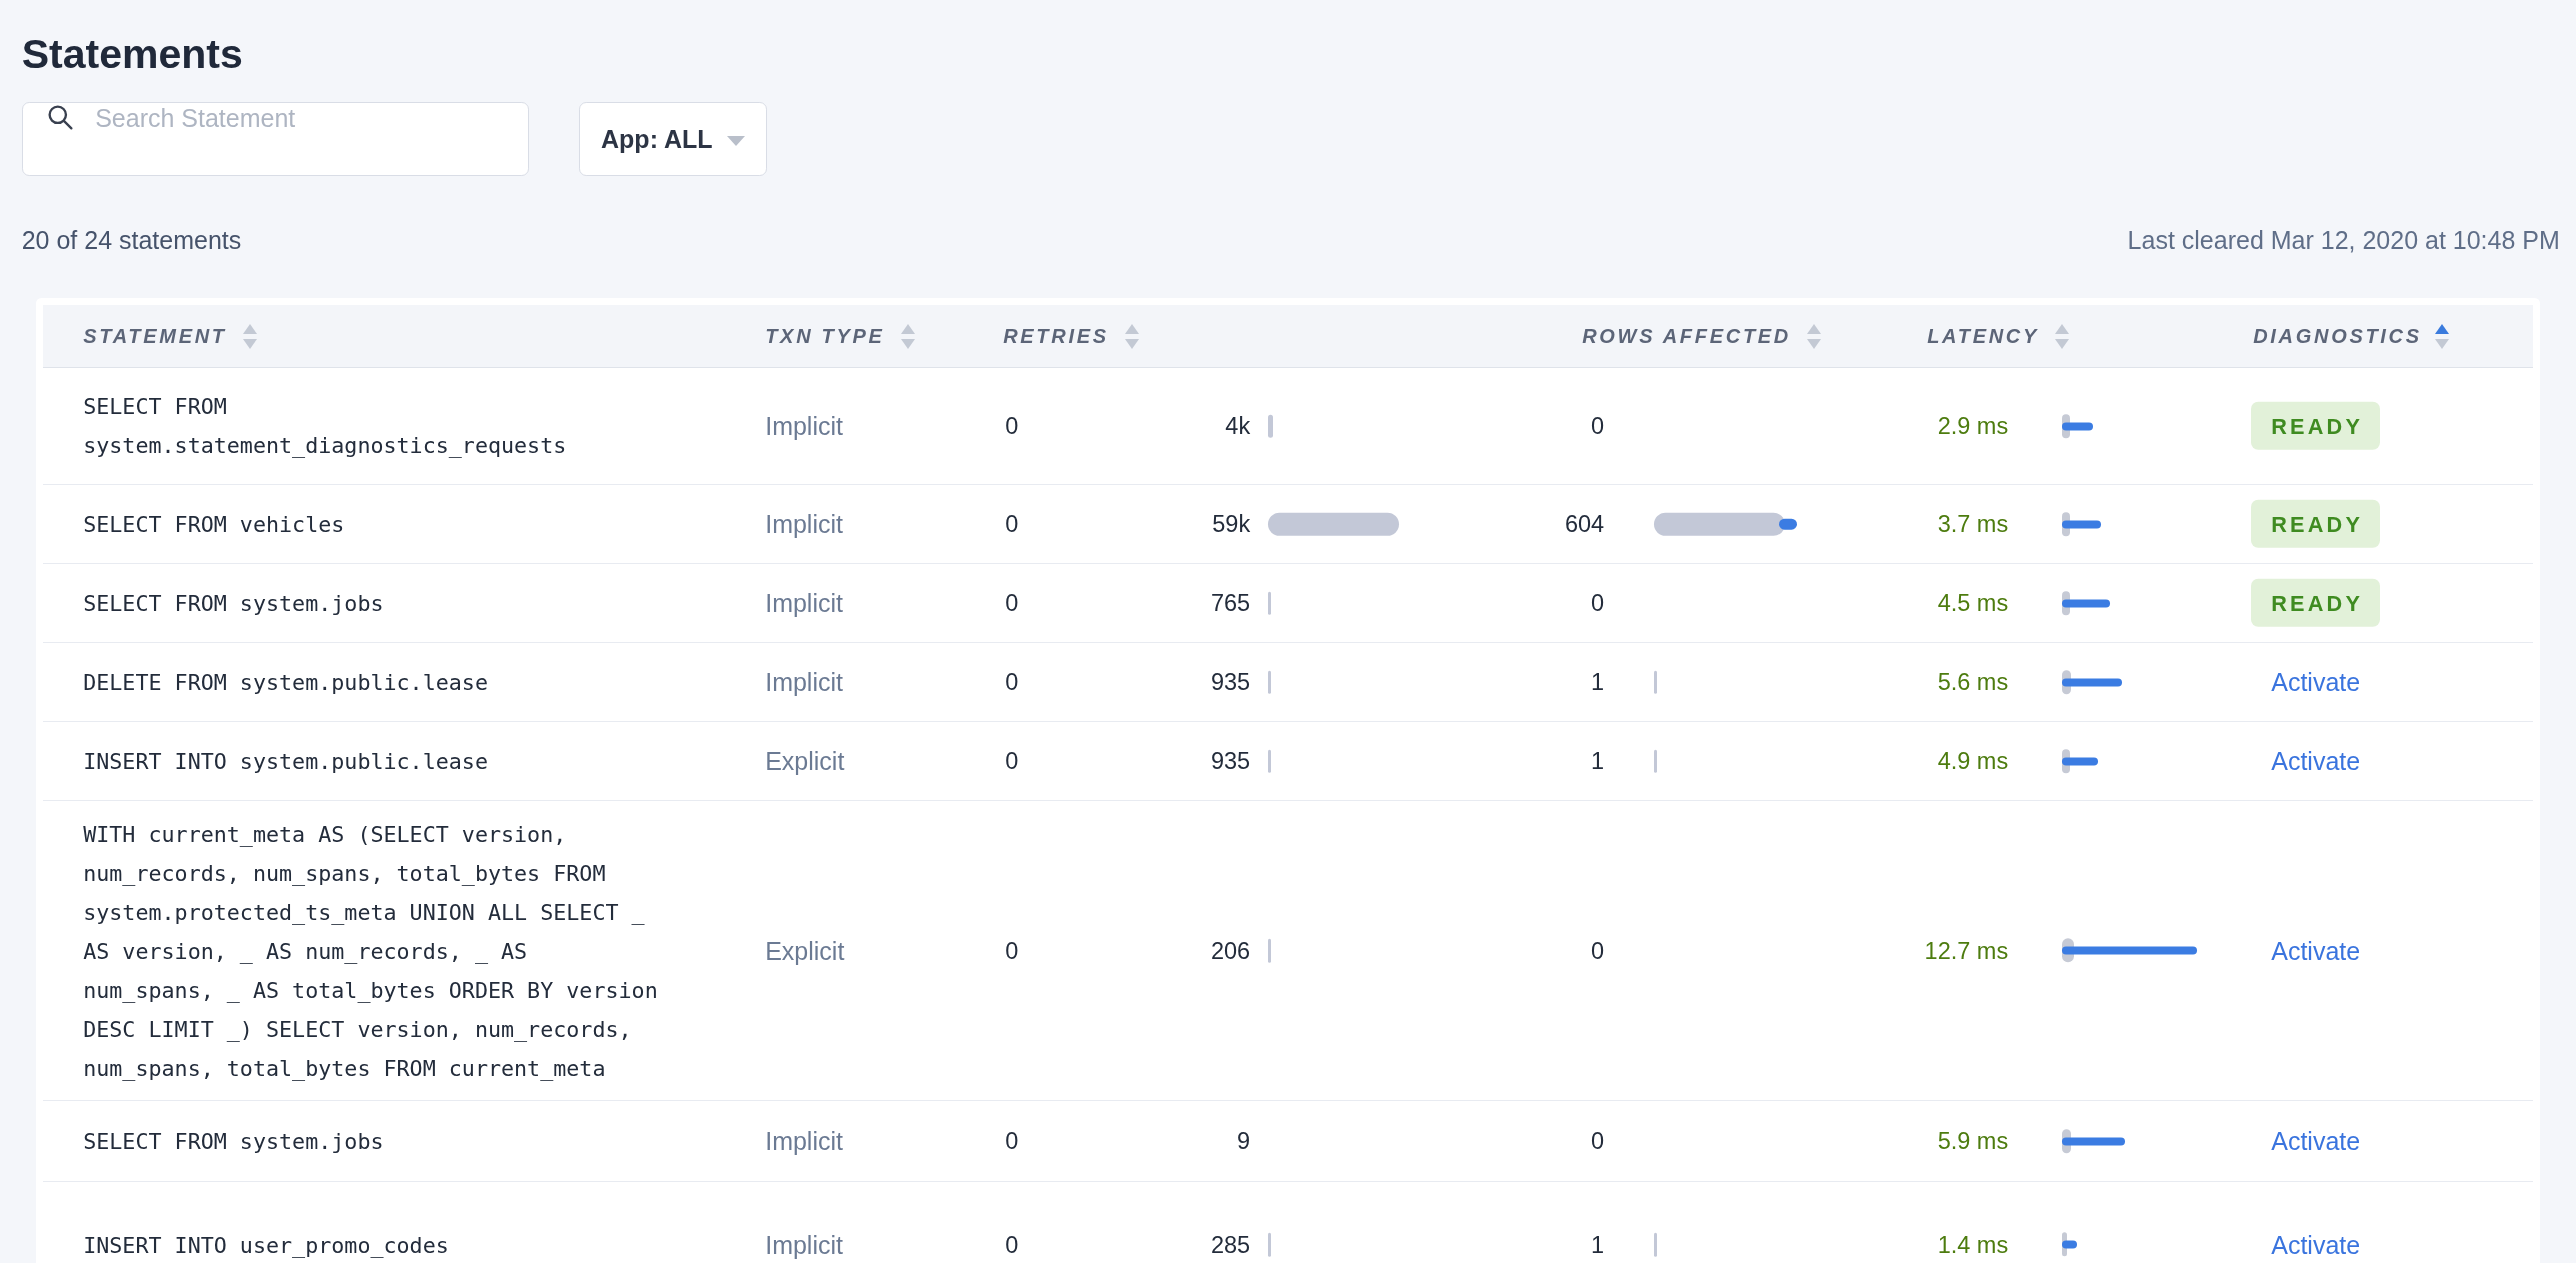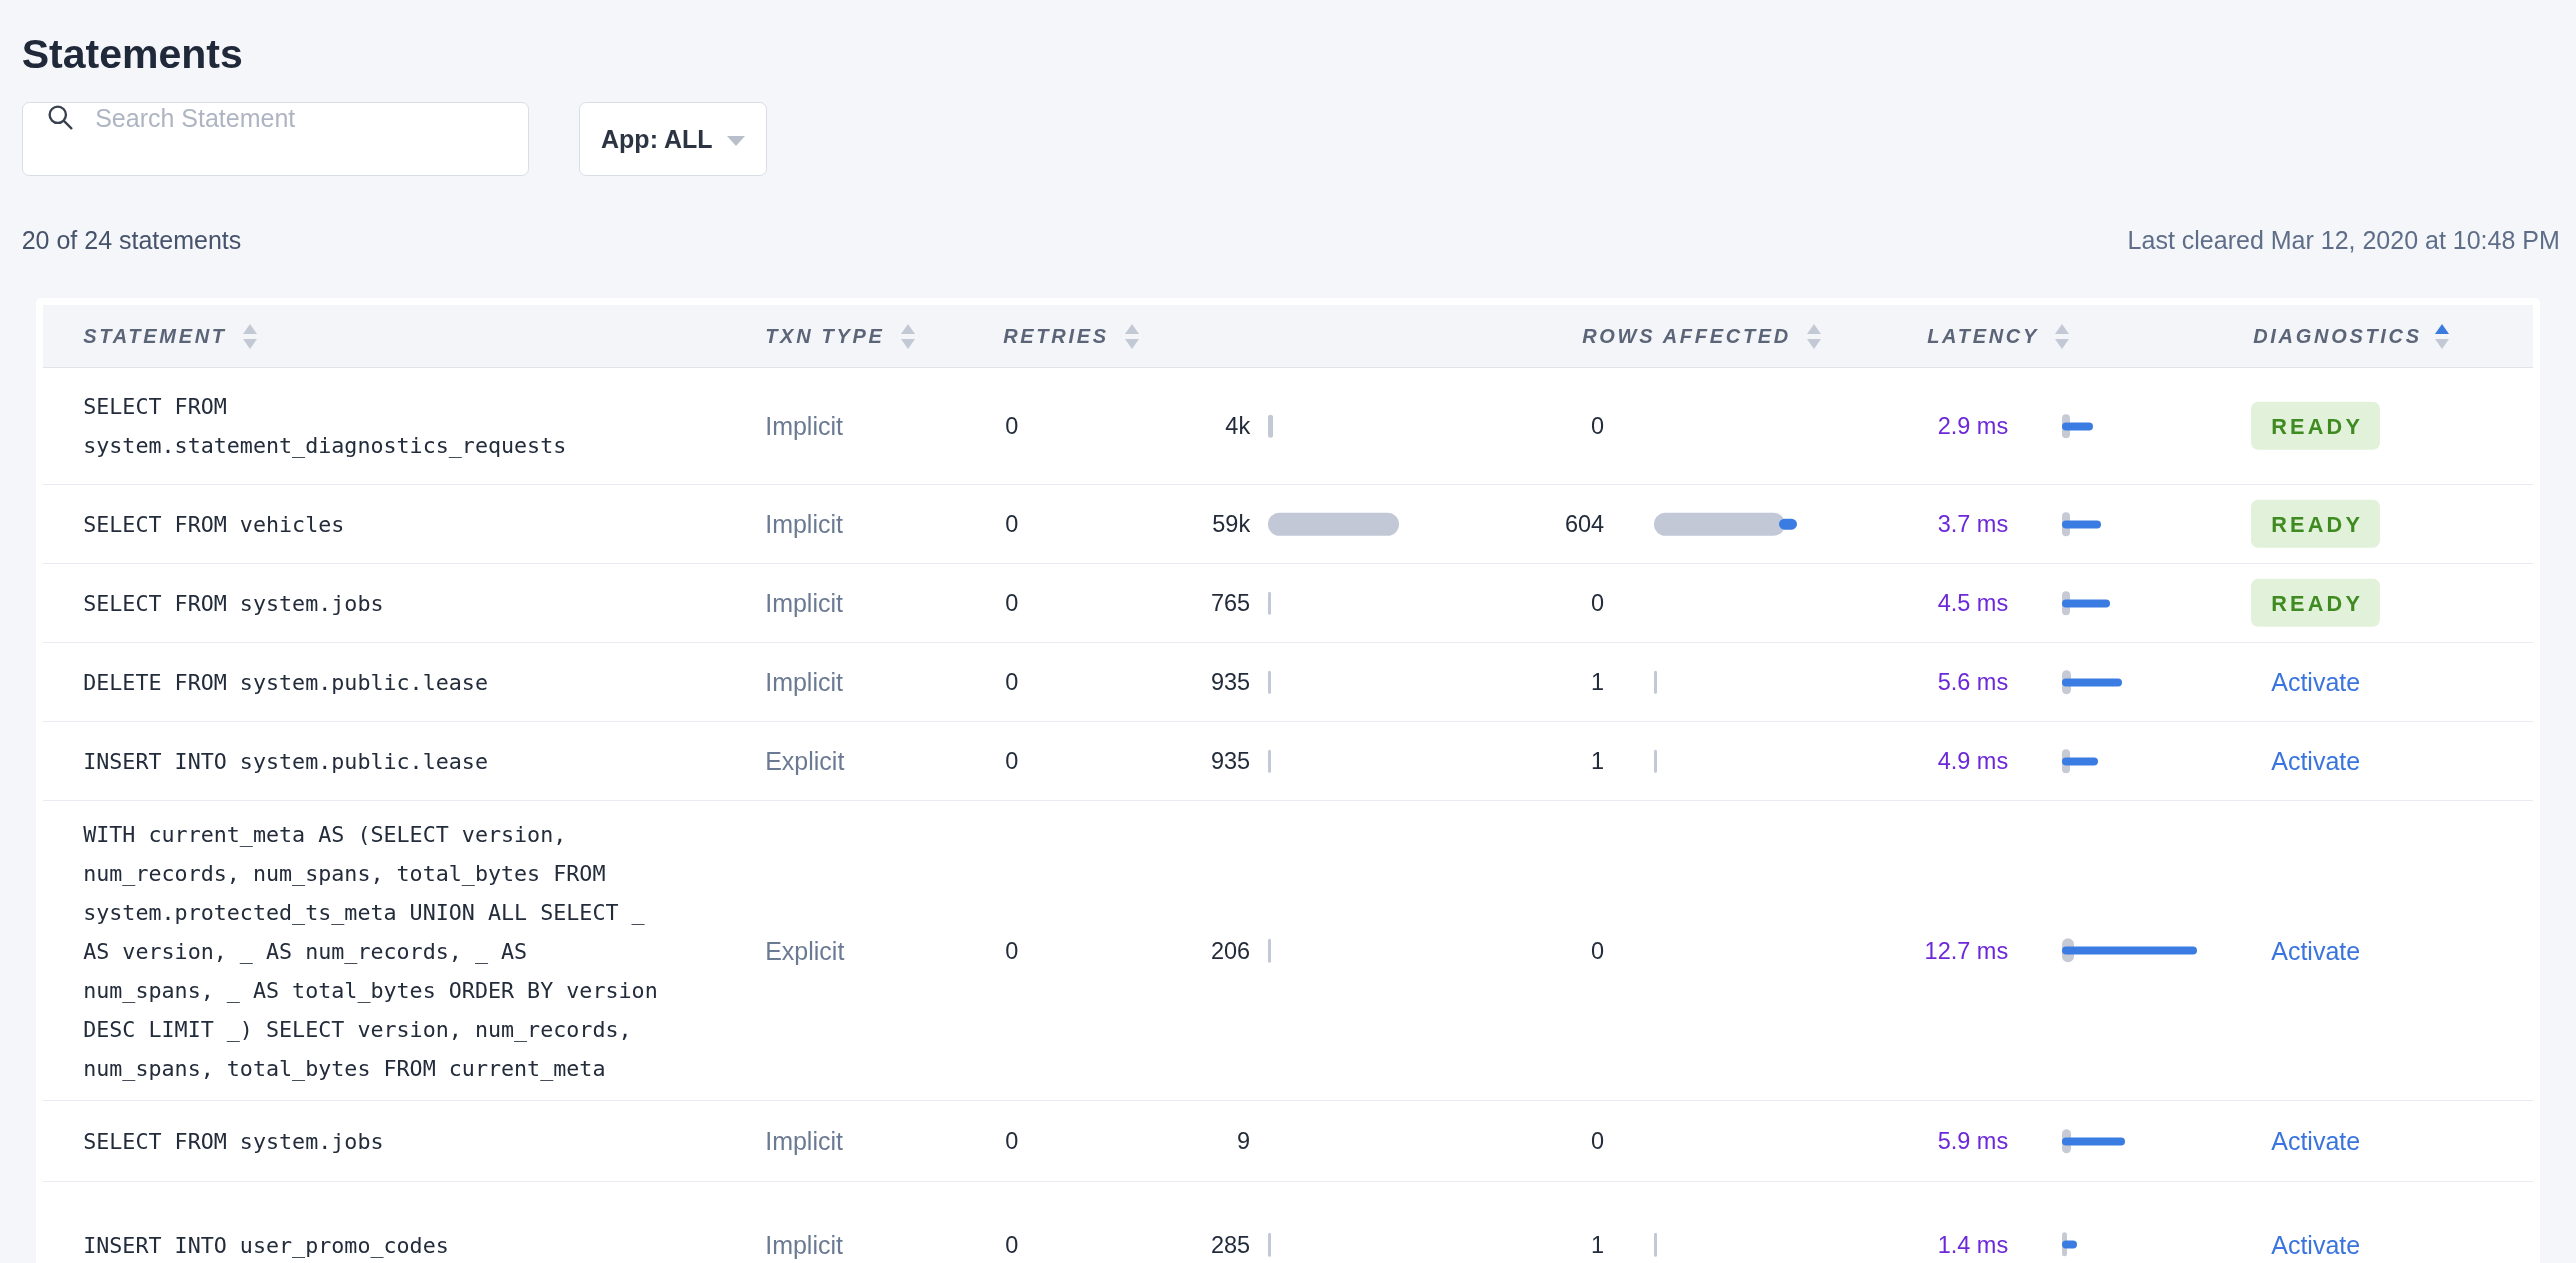--- a/index.html
+++ b/index.html
@@ -70,21 +70,21 @@
   .cell { position:absolute; top:50%; transform:translateY(-50%); }
   .c-stmt {
     left:40px; width:673px;
     font-family:"DejaVu Sans Mono","Liberation Mono",monospace;
     font-size:21.7px; line-height:39px; color:#232c3b; white-space:pre; cursor:pointer;
   }
   .c-txn { left:722px; font-size:25px; color:#6b7a93; }
   .c-retries { left:962px; font-size:23.5px; color:#232c3b; }
   .c-exec-num { left:1099px; width:108px; font-size:23.5px; color:#232c3b; text-align:right; }
   .c-rows-num { left:1453px; width:108px; font-size:23.5px; color:#232c3b; text-align:right; }
-  .c-lat-num  { left:1821px; width:144px; font-size:23.5px; color:#6d28d9; text-align:right; white-space:nowrap; }
+  .c-lat-num  { left:1821px; width:144px; font-size:23.5px; color:#4d7c0f; text-align:right; white-space:nowrap; }
   .bar-wrap { height:27px; }
   .c-exec-bar { left:1225px; width:153px; }
   .c-rows-bar { left:1611px; width:162px; }
   .c-lat-bar  { left:2019px; width:153px; }
   .bar-h {
     position:absolute; top:50%; transform:translateY(-50%);
     height:23.5px; border-radius:11.7px; background:#c3c8d7; left:0;
   }
   .rows-dot {
     position:absolute; top:50%; transform:translateY(-50%);

